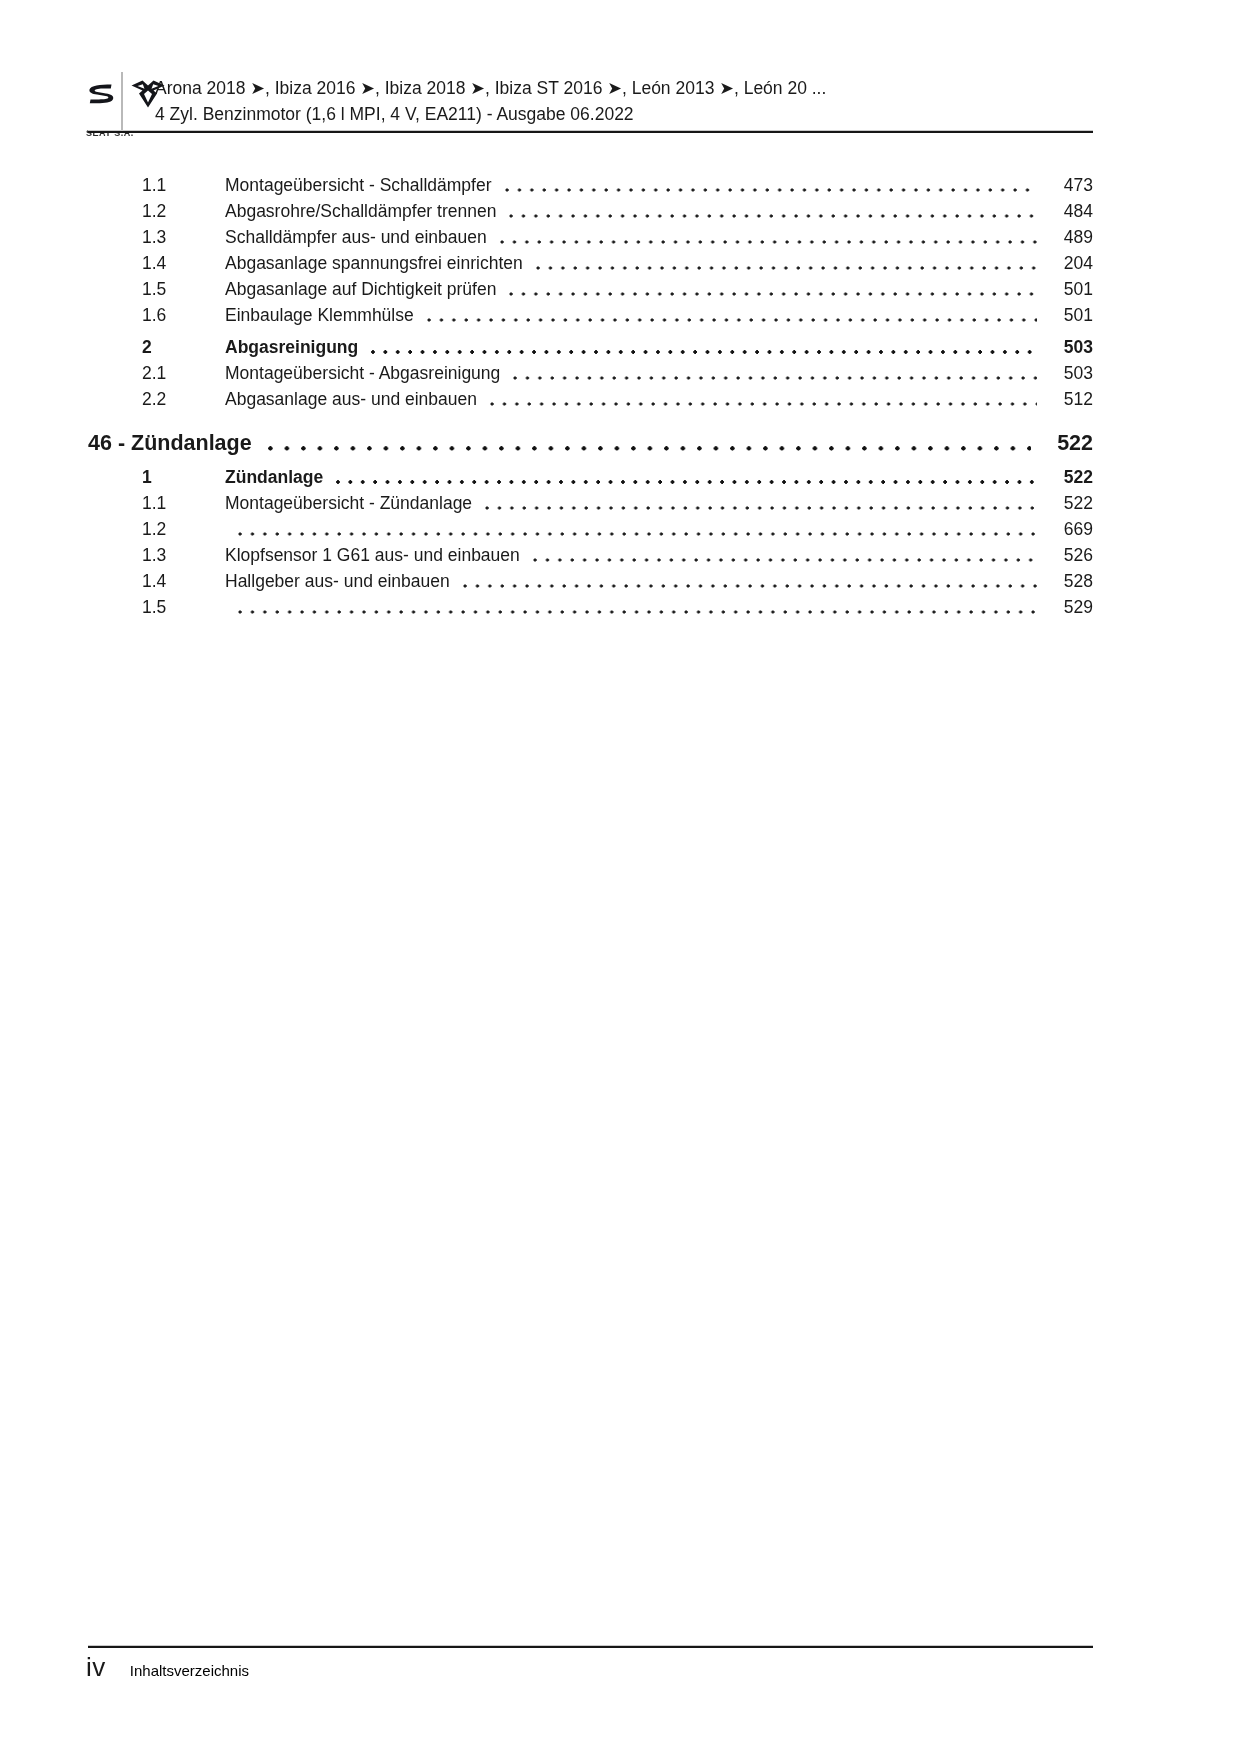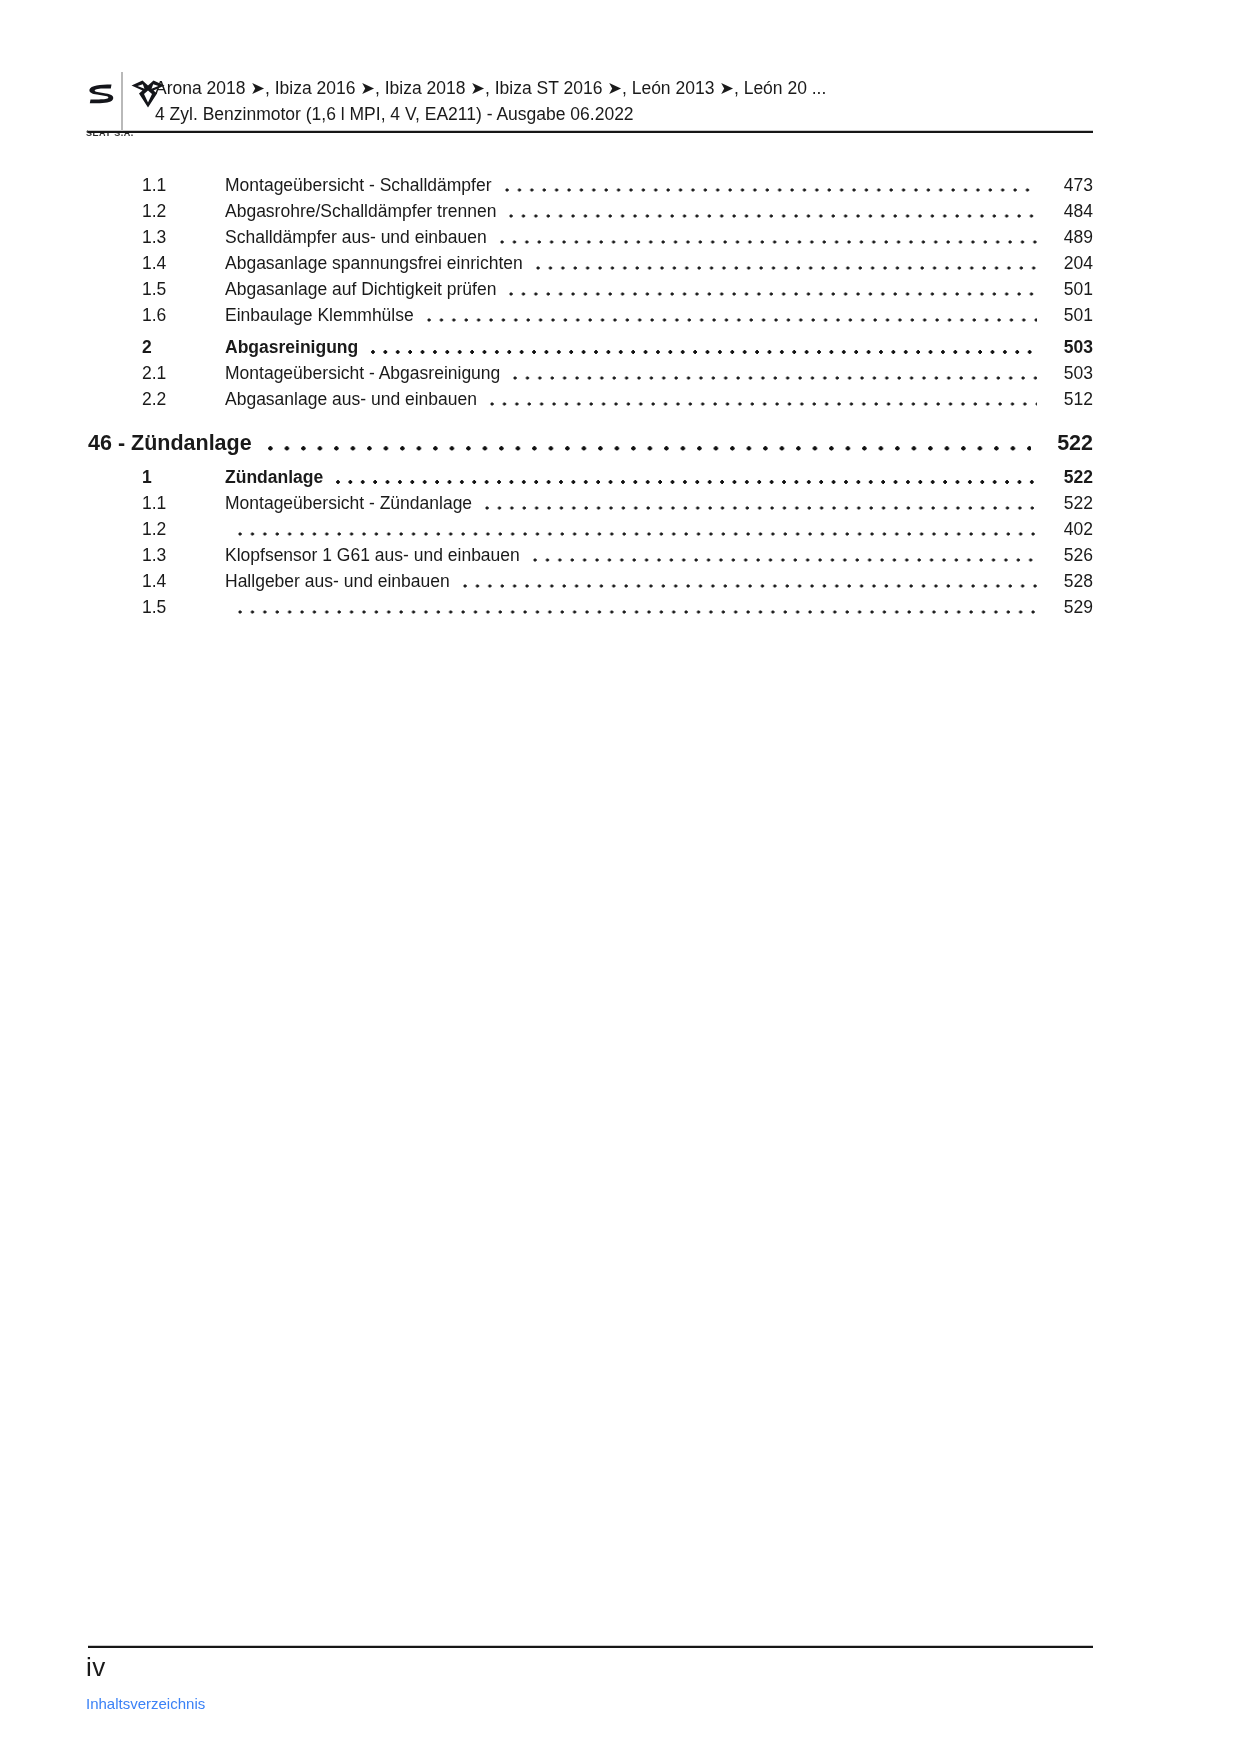--- a/index.html
+++ b/index.html
@@ -54,23 +54,23 @@
   .toc-row.level-chapter .dots { margin:0 10px 0 14px; }
   .toc-row.level-chapter .dots::after {
     bottom:7px; height:5px;
     background-image:radial-gradient(circle at 2.4px 2.4px, #111 1.9px, transparent 2.4px);
     background-size:16.5px 5px;
   }
   .toc-row.level-chapter .page-num { min-width:52px; }
 
   
   .footer-rule { top:1645px; }
-  .footer { position:absolute; left:86px; top:1652px; display:flex; align-items:baseline; gap:12px;flex-direction:column; }
+  .footer { position:absolute; left:86px; top:1652px; display:flex; align-items:baseline; gap:24px; }
   .footer .roman-page { font-size:26px; letter-spacing:0.5px; }
-  .footer .footer-label { font-size:15px; color:#3b82f6;text-align:right; }
+  .footer .footer-label { font-size:15px; color:#000000;text-align:right; }
 </style>
 </head>
 <body>
 
 <div class="header-logos">
   <svg class="seat-logo" viewBox="0 0 26 24">
     <path fill="#14151a" d="M23.5 0.5 C12 0.5 2.5 1.5 1.5 5.5 C0.8 8.5 4 9.8 9 10.6 L17.5 11.9 C20 12.3 20.6 12.9 20.3 13.8 C19.9 15 16 15.4 11 15.4 L2.5 15.4 L1.8 19.2 L12 19.2 C19.5 19.2 24.4 18 25.2 14.6 C25.9 11.6 23 10.2 18 9.4 L9.5 8.1 C7.3 7.7 6.4 7.2 6.7 6.3 C7.1 5.1 11.5 4.5 16.5 4.5 L22.8 4.5 Z"></path>
     <path fill="#14151a" d="M1.2 21.2 L24.6 21.2 L24.1 23.7 L0.7 23.7 Z" opacity="0"></path>
   </svg>
   <div class="logo-divider"></div>
@@ -158,21 +158,21 @@
   </div>
     <div class="toc-row level-subsection">
     <span class="num">1.1</span>
     <span class="title">Montageübersicht - Zündanlage</span>
     <span class="dots"></span>
     <span class="page-num">522</span>
   </div>
     <div class="toc-row level-subsection">
     <span class="num">1.2</span>
     <span class="dots"></span>
-    <span class="page-num">402</span>
+    <span class="page-num">669</span>
   </div>
     <div class="toc-row level-subsection">
     <span class="num">1.3</span>
     <span class="title">Klopfsensor 1 G61 aus- und einbauen</span>
     <span class="dots"></span>
     <span class="page-num">526</span>
   </div>
     <div class="toc-row level-subsection">
     <span class="num">1.4</span>
     <span class="title">Hallgeber aus- und einbauen</span>

